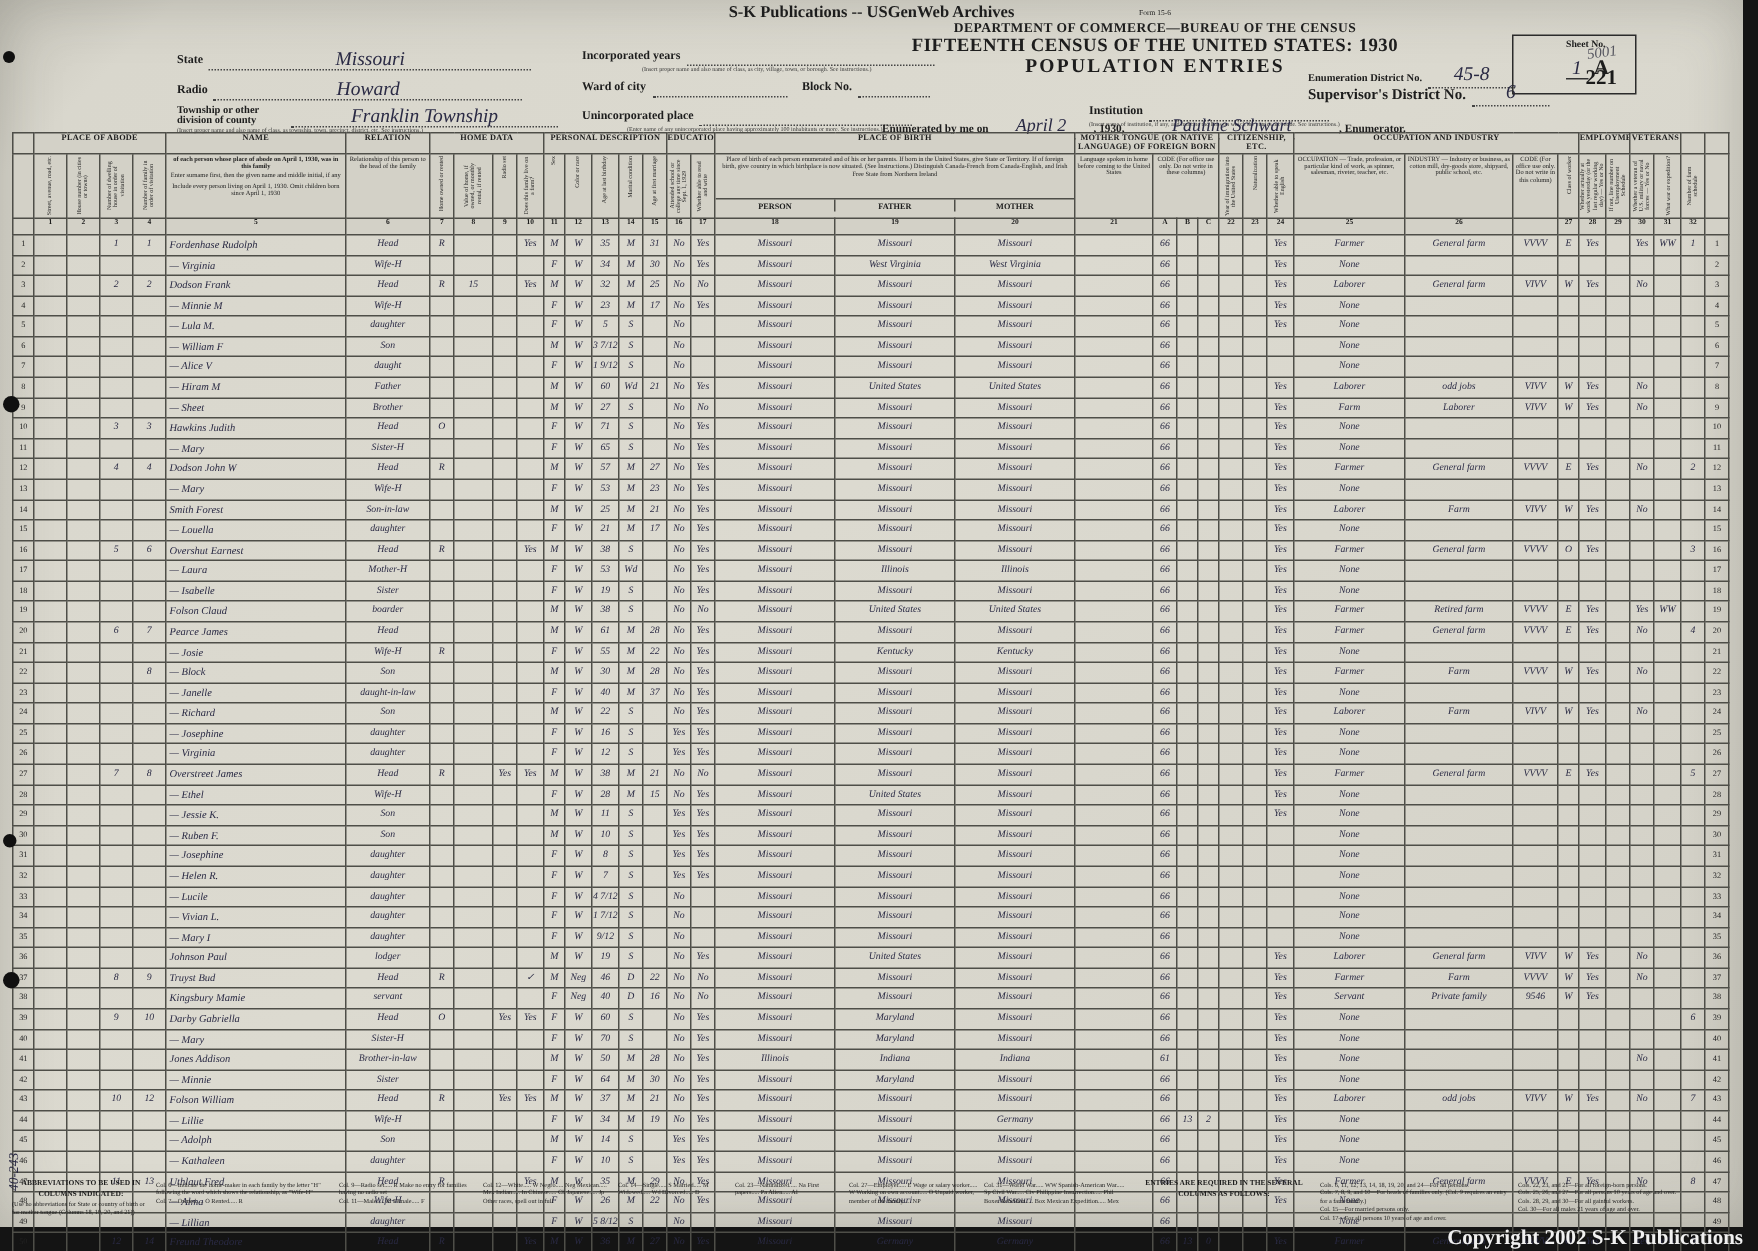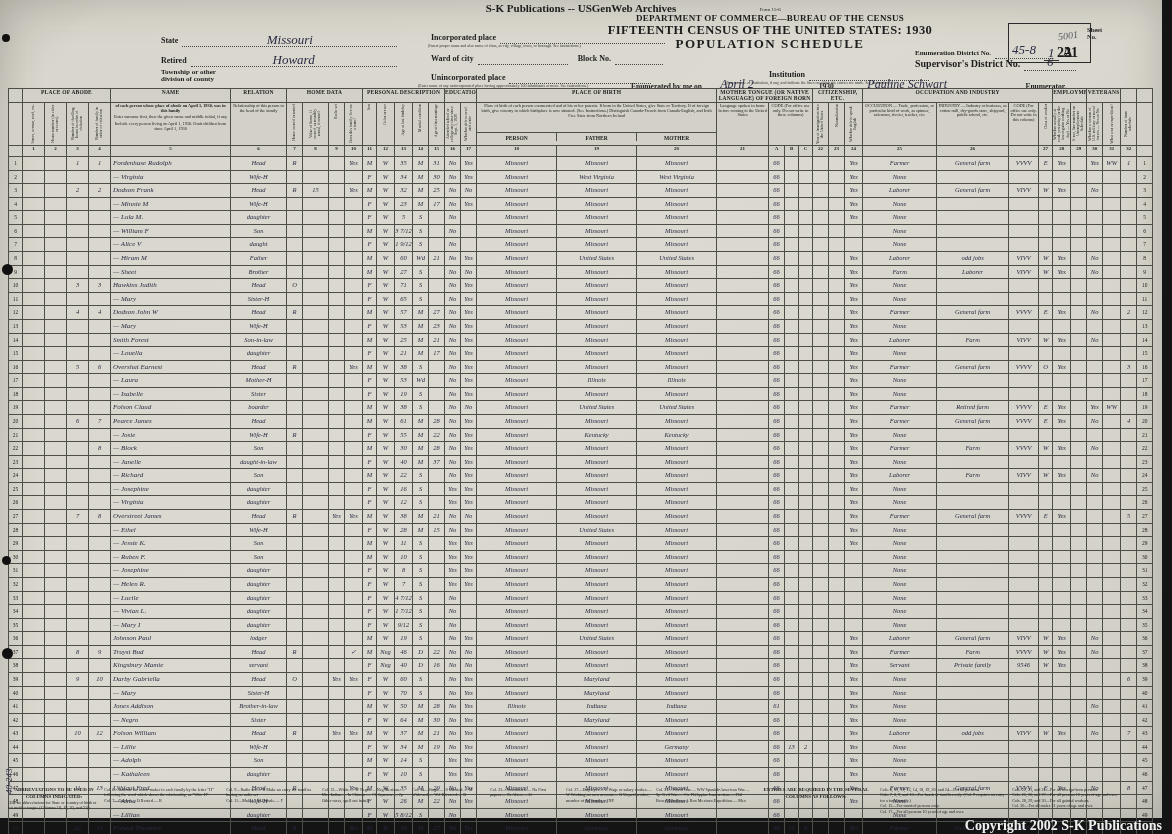--- a/index.html
+++ b/index.html
@@ -5,21 +5,21 @@
   html,body{margin:0;padding:0;background:#0e0e0e;}
   #screen{position:relative;width:1172px;height:834px;background:#141414;overflow:hidden;
           font-family:"Liberation Serif",serif;color:#1d1d1d;}
   .paper{position:absolute;left:0;top:0;width:1162px;height:818px;
          background:linear-gradient(135deg,#c9c7bd 0%,#d9d7cd 6%,#dcdad0 45%,#d6d4ca 80%,#cfcdc3 100%);
          box-shadow:inset 0 0 40px rgba(60,60,50,.25);}
   .hole{position:absolute;border-radius:50%;background:#101010;}
   .hw{font-family:"Liberation Serif",serif;font-style:italic;color:#2a2a44;}
   .pub-line{position:absolute;top:2px;left:0;width:1162px;text-align:center;
             font-size:11px;font-weight:bold;}
-  .lbl{font-weight:bold;font-size:8px;margin-left:43px;}
+  .lbl{font-weight:bold;font-size:8px;}
   .tiny{font-size:4px;line-height:1.1;color:#333;}
   .dot{border-bottom:1px dotted #444;display:inline-block;vertical-align:bottom;}
   .fld{position:absolute;white-space:nowrap;}
   .hwv{font-size:13px;position:relative;top:2px;}
   .ctitle{position:absolute;left:555px;top:7px;width:430px;text-align:center;line-height:1.15;}
   .ct-form{font-size:5px;}
   .ct-dept{font-size:9px;font-weight:bold;letter-spacing:.3px;}
   .ct-census{font-size:12.5px;font-weight:bold;letter-spacing:.4px;}
   .ct-sched{font-size:13px;font-weight:bold;letter-spacing:1.5px;}
   .sheet-box{position:absolute;left:1008px;top:23px;width:46px;height:38px;border:1.5px solid #2b2b2b;text-align:left;padding-left:35px;}
@@ -57,31 +57,31 @@
 <div id="screen">
   <div class="paper">
 
     <div class="pub-line">S-K Publications -- USGenWeb Archives</div>
 
     <div class="fld" style="left:118px;top:28px;">
       <span class="lbl">State</span>
       <span class="dot" style="width:215px;text-align:center;"><span class="hw hwv">Missouri</span></span>
     </div>
     <div class="fld" style="left:118px;top:48px;">
-      <span class="lbl">Retired</span>
+      <span class="lbl">Radio</span>
       <span class="dot" style="width:206px;text-align:center;"><span class="hw hwv">Howard</span></span>
     </div>
     <div class="fld" style="left:118px;top:66px;width:260px;white-space:normal;">
       <span class="lbl" style="font-size:7px;display:inline-block;width:72px;line-height:1.1;white-space:normal;vertical-align:bottom;">Township or other division of county</span>
       <span class="dot" style="width:178px;text-align:center;"><span class="hw hwv">Franklin Township</span></span>
       <div class="tiny">(Insert proper name and also name of class, as township, town, precinct, district, etc.  See instructions.)</div>
     </div>
 
     <div class="fld" style="left:388px;top:26px;">
-      <span class="lbl">Incorporated place</span>
+      <span class="lbl">Incorporated years</span>
       <span class="dot" style="width:165px;"></span>
       <div class="tiny" style="padding-left:40px;">(Insert proper name and also name of class, as city, village, town, or borough.  See instructions.)</div>
     </div>
     <div class="fld" style="left:388px;top:66px;">
       <span class="lbl">Unincorporated place</span>
       <span class="dot" style="width:142px;"></span>
       <div class="tiny" style="padding-left:30px;">(Enter name of any unincorporated place having approximately 100 inhabitants or more.  See instructions.)</div>
     </div>
     <div class="fld" style="left:388px;top:47px;">
       <span class="lbl">Ward of city</span>
@@ -92,21 +92,21 @@
     <div class="fld" style="left:726px;top:63px;">
       <span class="lbl">Institution</span>
       <span class="dot" style="width:120px;"></span>
       <div class="tiny">(Insert name of institution, if any, and indicate the lines on which the entries are made.  See instructions.)</div>
     </div>
 
     <div class="ctitle">
       <div class="ct-form">Form 15-6</div>
       <div class="ct-dept">DEPARTMENT OF COMMERCE—BUREAU OF THE CENSUS</div>
       <div class="ct-census">FIFTEENTH CENSUS OF THE UNITED STATES:  1930</div>
-      <div class="ct-sched">POPULATION SCHEDULE</div>
+      <div class="ct-sched">POPULATION ENTRIES</div>
     </div>
 
     <div class="fld" style="left:588px;top:74px;">
       <span class="lbl" style="font-size:7.5px;">Enumerated by me on</span>
       <span class="dot" style="width:62px;text-align:center;"><span class="hw" style="font-size:12px;">April 2</span></span>
       <span class="lbl" style="font-size:7.5px;">, 1930,</span>
       <span class="dot" style="width:135px;text-align:center;"><span class="hw" style="font-size:12px;">Pauline Schwart</span></span>
       <span class="lbl" style="font-size:7.5px;">, Enumerator.</span>
     </div>
 
@@ -2009,21 +2009,21 @@
             <td class="hw"></td>
             <td class="hw"></td>
             <td class="lnum">41</td>
           </tr>
           <tr>
             <td class="lnum">42</td>
             <td class="hw"></td>
             <td class="hw"></td>
             <td class="hw"></td>
             <td class="hw"></td>
-            <td class="hw name-cell">— Negro</td>
+            <td class="hw name-cell">— Minnie</td>
             <td class="hw">Sister</td>
             <td class="hw"></td>
             <td class="hw"></td>
             <td class="hw"></td>
             <td class="hw"></td>
             <td class="hw">F</td>
             <td class="hw">W</td>
             <td class="hw">64</td>
             <td class="hw">M</td>
             <td class="hw">30</td>

